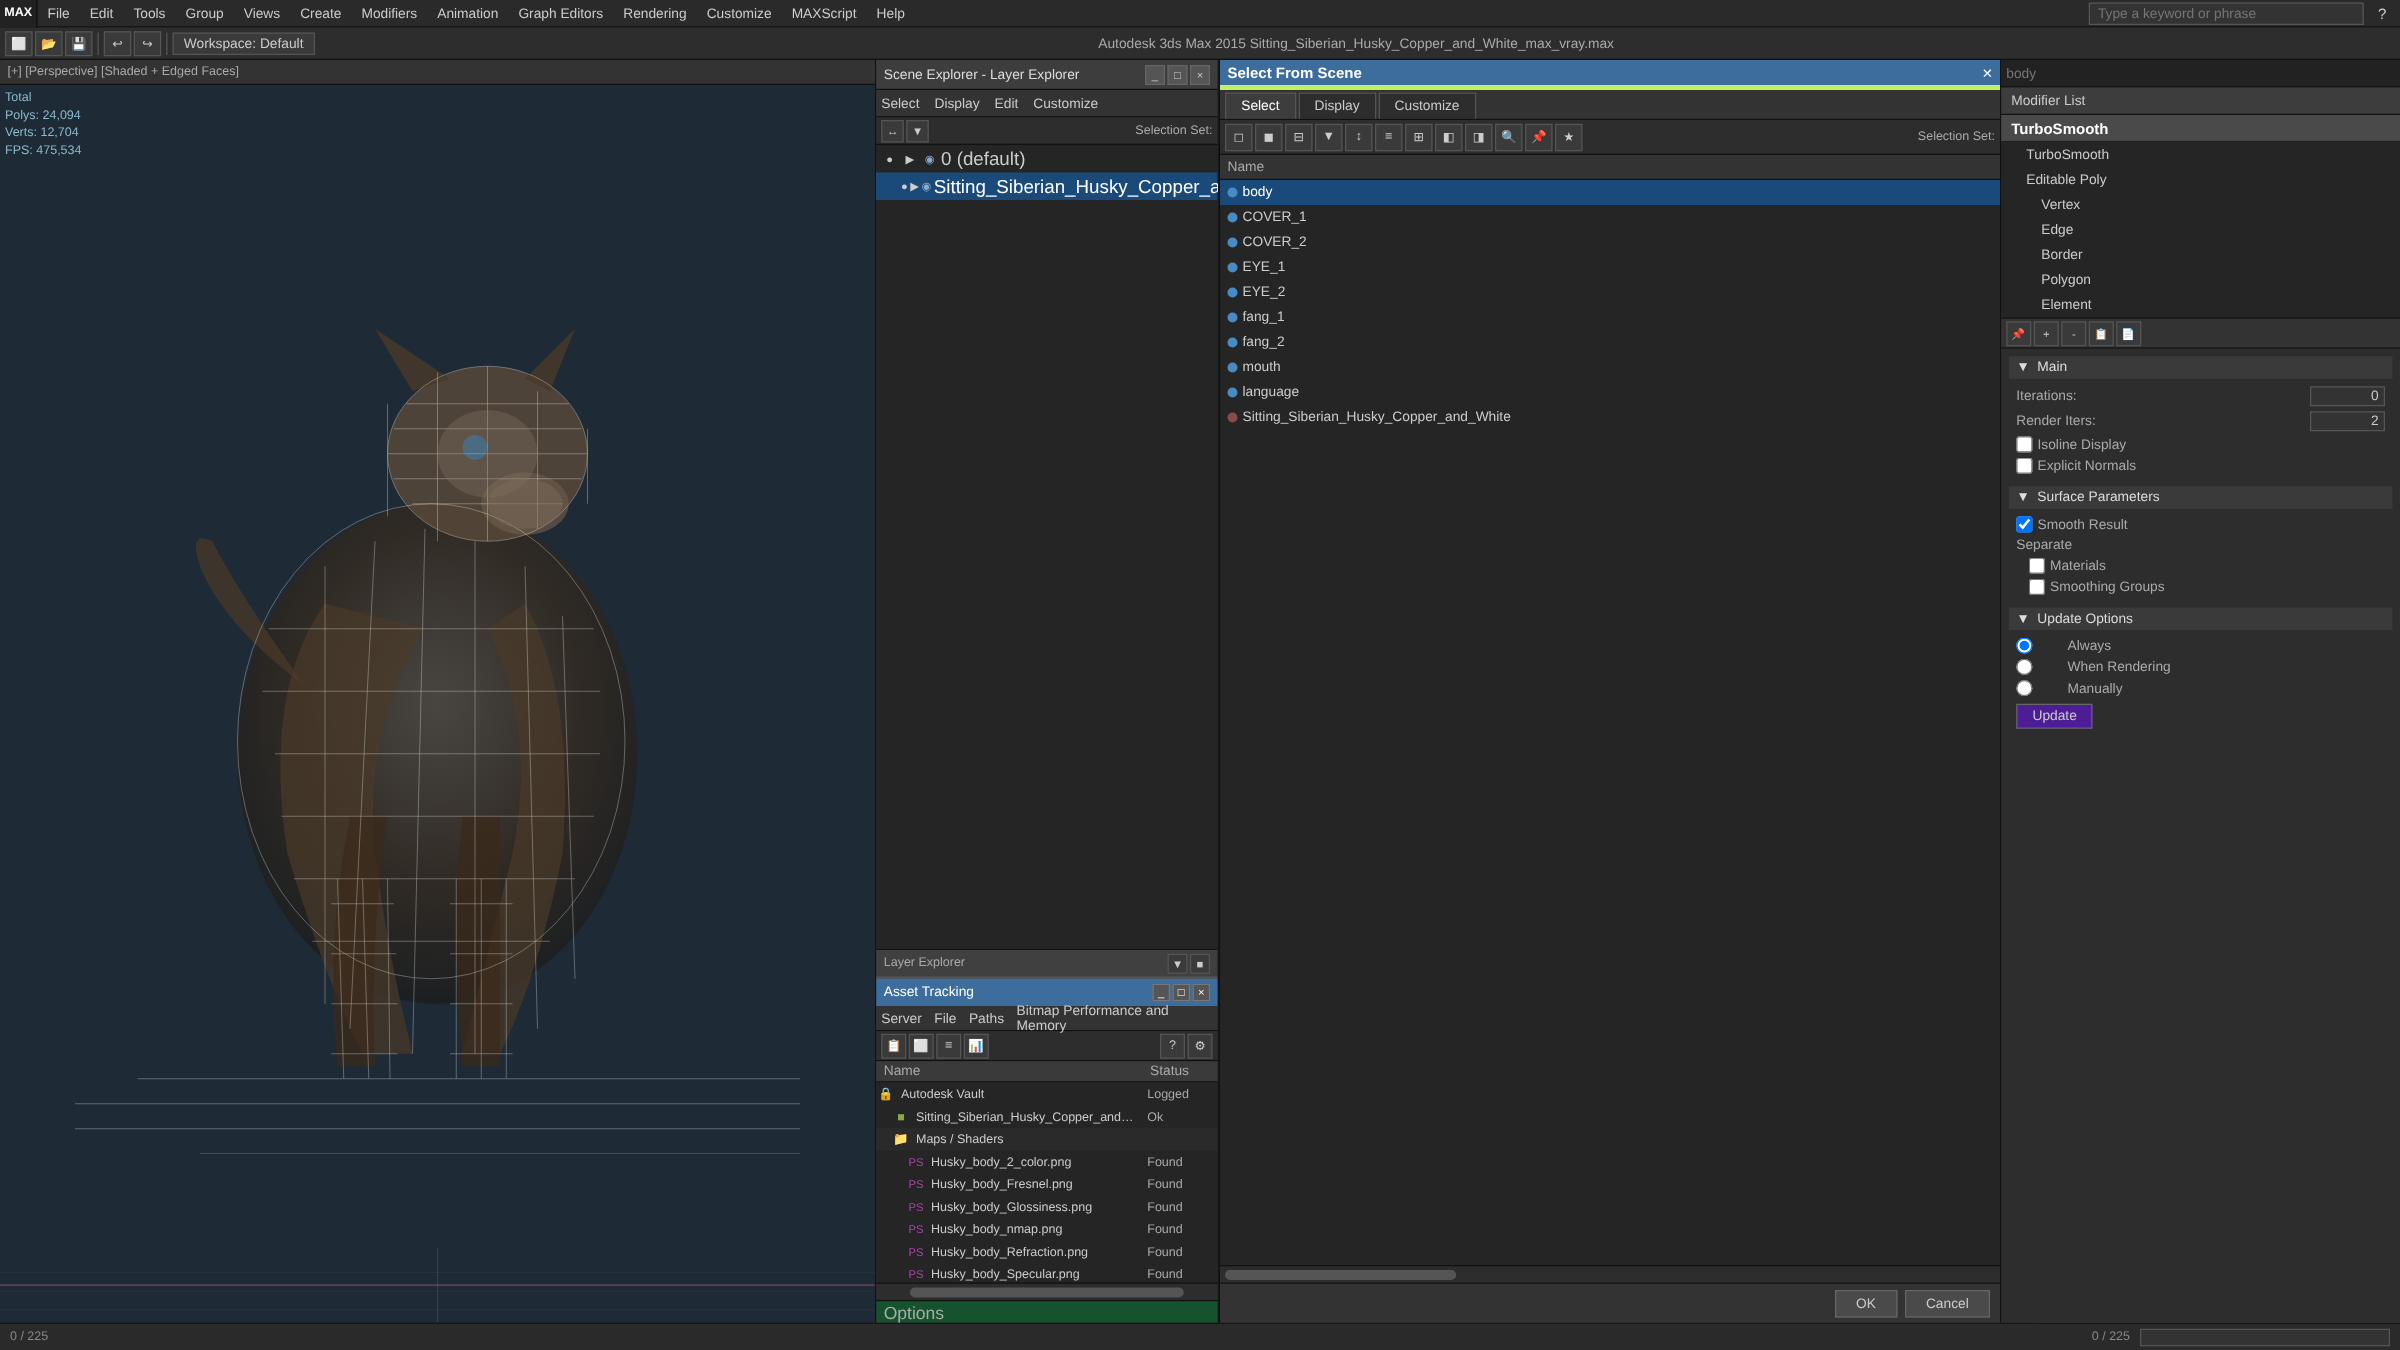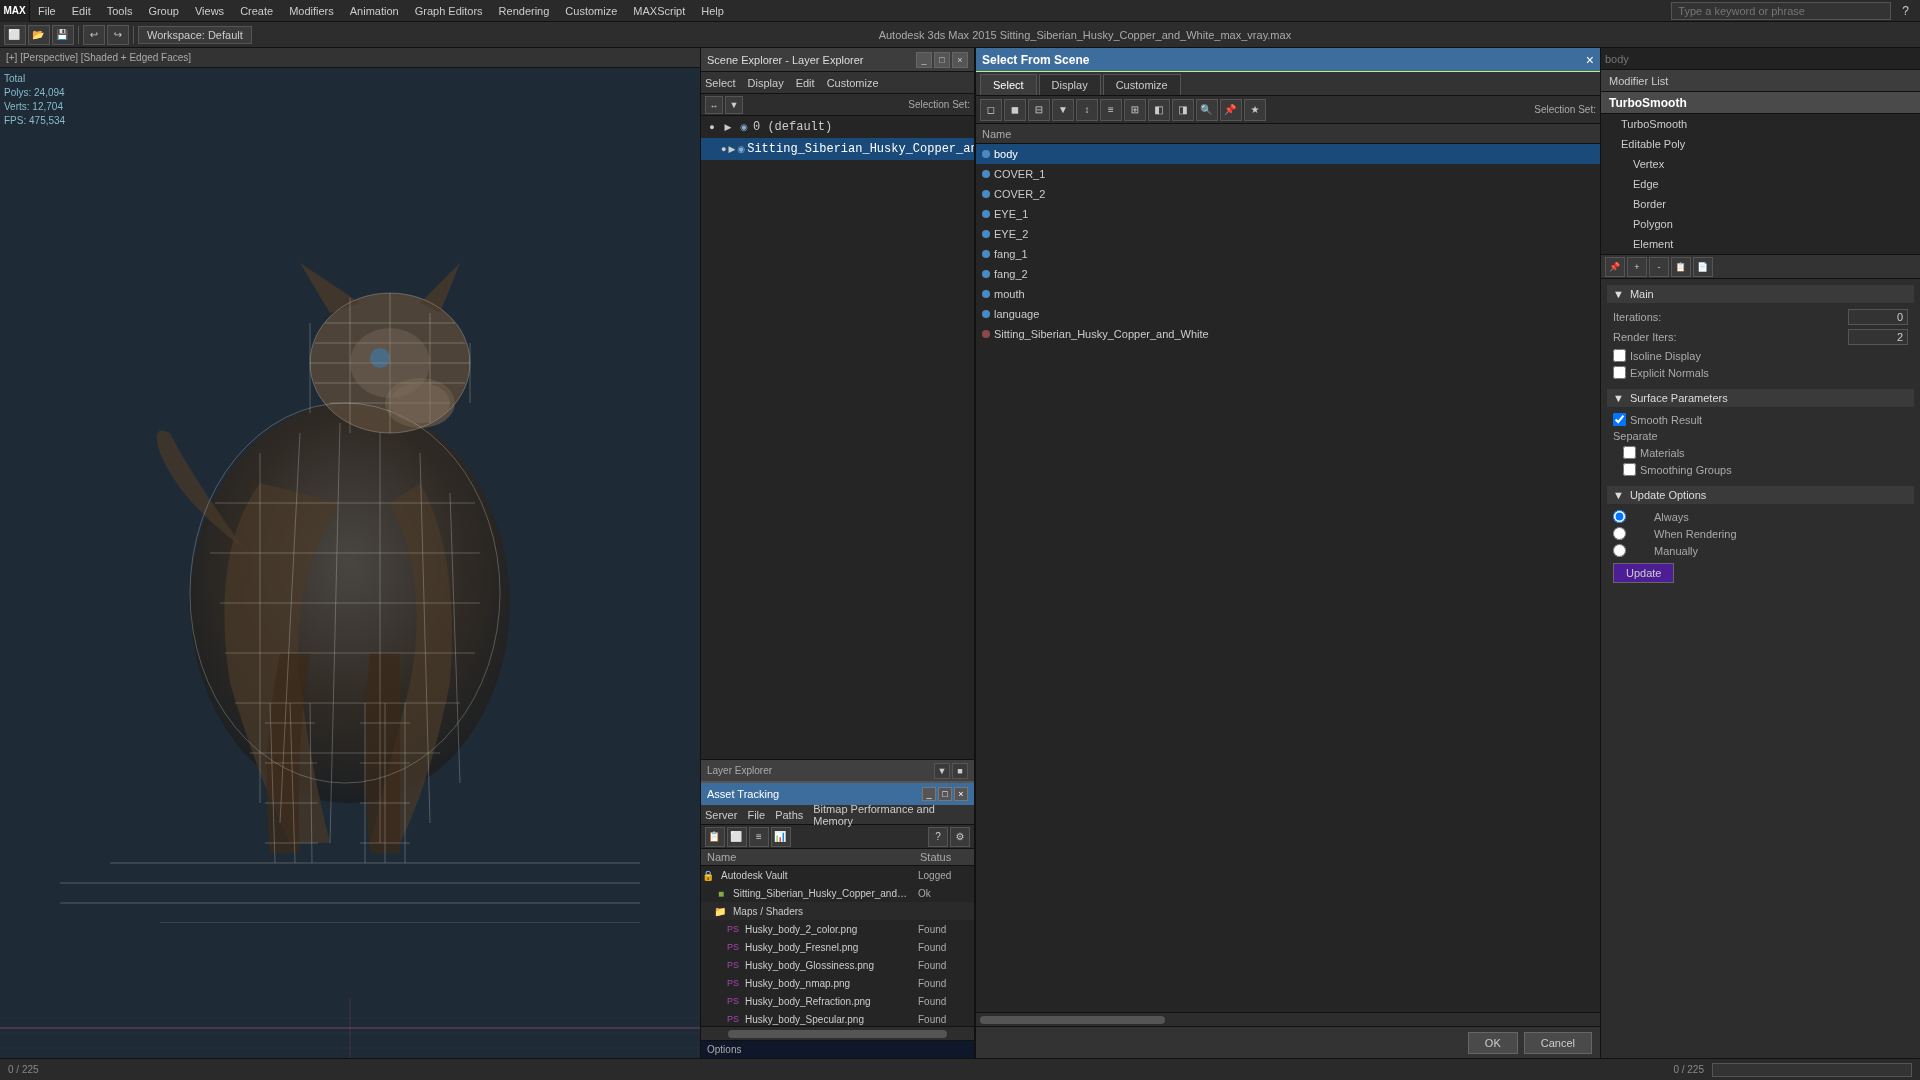--- a/index.html
+++ b/index.html
@@ -42,28 +42,28 @@
     #se-controls { display: flex; gap: 2px; }
     #se-controls .ctrl-btn { width: 16px; height: 16px; background: #555; border: 1px solid #666; display: flex; align-items: center; justify-content: center; font-size: 9px; color: #ccc; cursor: pointer; }
     #se-menu { height: 22px; background: #333; display: flex; align-items: center; padding: 0 4px; gap: 12px; border-bottom: 1px solid #111; }
     #se-menu .se-menu-item { font-size: 11px; color: #ccc; cursor: pointer; }
     #se-toolbar { height: 22px; background: #2d2d2d; display: flex; align-items: center; padding: 0 4px; gap: 2px; border-bottom: 1px solid #111; }
     #se-toolbar .tb-btn { width: 18px; height: 18px; background: #3a3a3a; border: 1px solid #555; display: flex; align-items: center; justify-content: center; font-size: 9px; color: #ccc; cursor: pointer; }
     #se-tree { flex: 1; overflow-y: auto; background: #252525; }
     #se-tree .tree-item { display: flex; align-items: center; height: 22px; padding: 0 4px; cursor: pointer; }
     #se-tree .tree-item.selected { background: #1a4a7a; }
     #se-tree .tree-icon { width: 14px; height: 14px; margin-right: 2px; display: flex; align-items: center; justify-content: center; font-size: 9px; }
-    #se-tree .tree-label { font-size: 12px; color: #ccc; font-family: Liberation Mono, monospace; }
+    #se-tree .tree-label { font-size: 15px; color: #ccc; }
     #se-tree .tree-item.selected .tree-label { color: #fff; }
     #se-footer { height: 22px; background: #404040; display: flex; align-items: center; justify-content: space-between; padding: 0 6px; border-top: 1px solid #111; }
     #se-footer .footer-label { font-size: 10px; color: #aaa; }
 
     
     #select-panel { flex: 1; background: #2d2d2d; border-left: 1px solid #111; display: flex; flex-direction: column; }
-    #sp-titlebar { height: 24px; background: #3d6d9d; display: flex; align-items: center; justify-content: space-between; padding: 0 6px; border-bottom: 1px solid #bef264; }
+    #sp-titlebar { height: 24px; background: #3d6d9d; display: flex; align-items: center; justify-content: space-between; padding: 0 6px; border-bottom: 4px solid #bef264; }
     #sp-title { font-size: 12px; color: #fff; font-weight: bold; }
     #sp-close { color: #fff; cursor: pointer; font-size: 14px; }
     #sp-tabs { height: 24px; background: #333; display: flex; align-items: flex-end; padding: 0 4px; border-bottom: 1px solid #111; }
     #sp-tabs .sp-tab { padding: 4px 12px; font-size: 11px; color: #ccc; cursor: pointer; background: #2d2d2d; border: 1px solid #555; border-bottom: none; margin-right: 2px; }
     #sp-tabs .sp-tab.active { background: #3d3d3d; color: #fff; }
     #sp-toolbar { height: 28px; background: #2d2d2d; display: flex; align-items: center; padding: 0 4px; gap: 2px; border-bottom: 1px solid #111; }
     #sp-toolbar .sp-tb-btn { width: 22px; height: 22px; background: #3a3a3a; border: 1px solid #555; display: flex; align-items: center; justify-content: center; font-size: 10px; color: #ccc; cursor: pointer; }
     #sp-name-header { height: 20px; background: #333; padding: 0 6px; display: flex; align-items: center; font-size: 11px; color: #aaa; border-bottom: 1px solid #111; }
     #sp-list { flex: 1; overflow-y: auto; background: #252525; }
     #sp-list .sp-item { display: flex; align-items: center; height: 20px; padding: 0 6px; cursor: pointer; }
@@ -115,21 +115,21 @@
     #at-table-header .at-col { padding: 2px 6px; font-size: 11px; color: #aaa; }
     #at-table-header .at-col-name { flex: 1; }
     #at-table-header .at-col-status { width: 60px; }
     #at-table-body { max-height: 160px; overflow-y: auto; background: #252525; }
     .at-row { display: flex; align-items: center; height: 18px; }
     .at-row.folder { background: #2a2a2a; }
     .at-row .at-name { flex: 1; padding: 0 4px; font-size: 10px; color: #ccc; overflow: hidden; text-overflow: ellipsis; white-space: nowrap; }
     .at-row .at-icon { width: 16px; height: 16px; display: flex; align-items: center; justify-content: center; font-size: 10px; flex-shrink: 0; }
     .at-row .at-status { width: 60px; padding: 0 4px; font-size: 10px; color: #aaa; }
     .at-row .at-indent { display: inline-block; width: 12px; }
-    #at-options { height: 18px; background: #0f172a; display: flex; align-items: center; padding: 0 6px; border-top: 1px solid #111; font-size: 10px; color: #aaa; }
+    #at-options { height: 18px; background: #14532d; display: flex; align-items: center; padding: 0 6px; border-top: 1px solid #111; font-size: 14px; color: #aaa; }
 
     
     #bottom-bar { width: 100%; height: 22px; background: #2a2a2a; display: flex; align-items: center; padding: 0 8px; border-top: 1px solid #111; gap: 12px; }
     #bottom-bar .status-item { font-size: 10px; color: #888; }
 
     
     ::-webkit-scrollbar { width: 8px; height: 8px; }
     ::-webkit-scrollbar-track { background: #222; }
     ::-webkit-scrollbar-thumb { background: #555; }
   </style>

